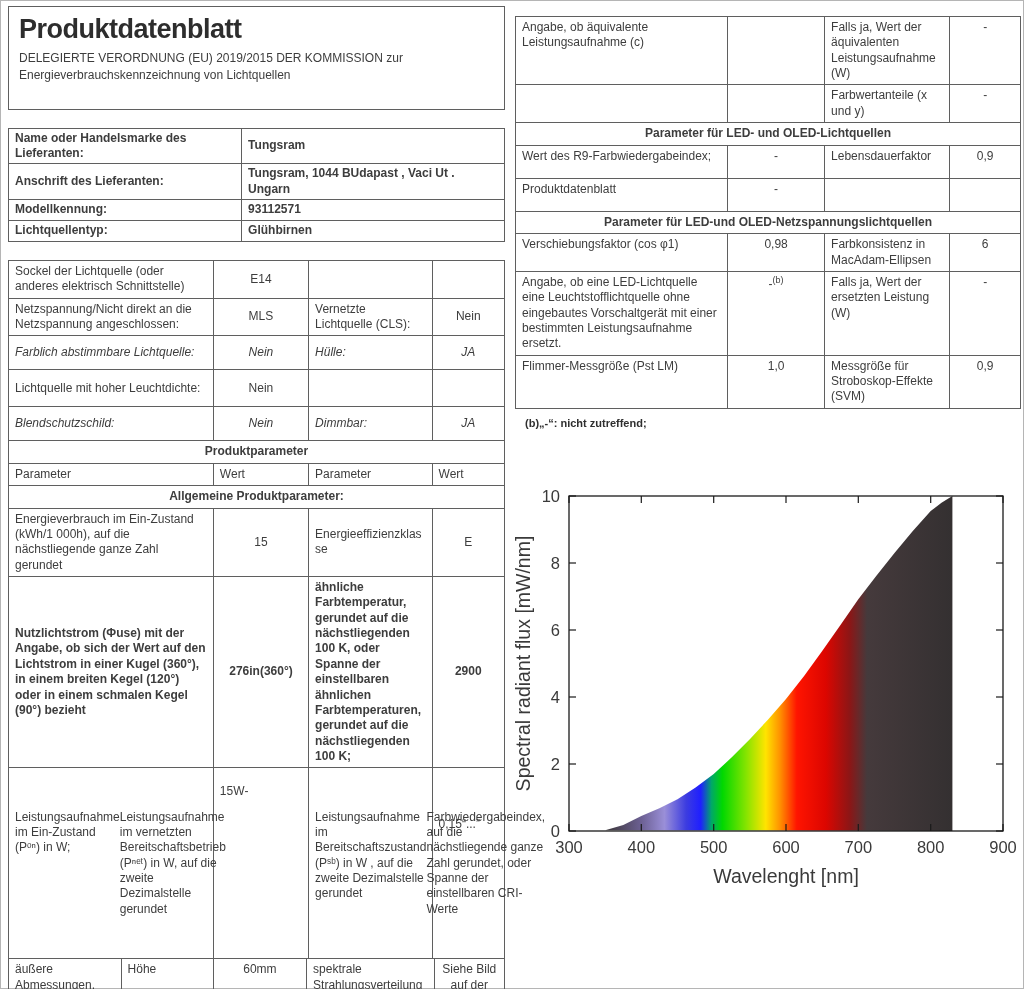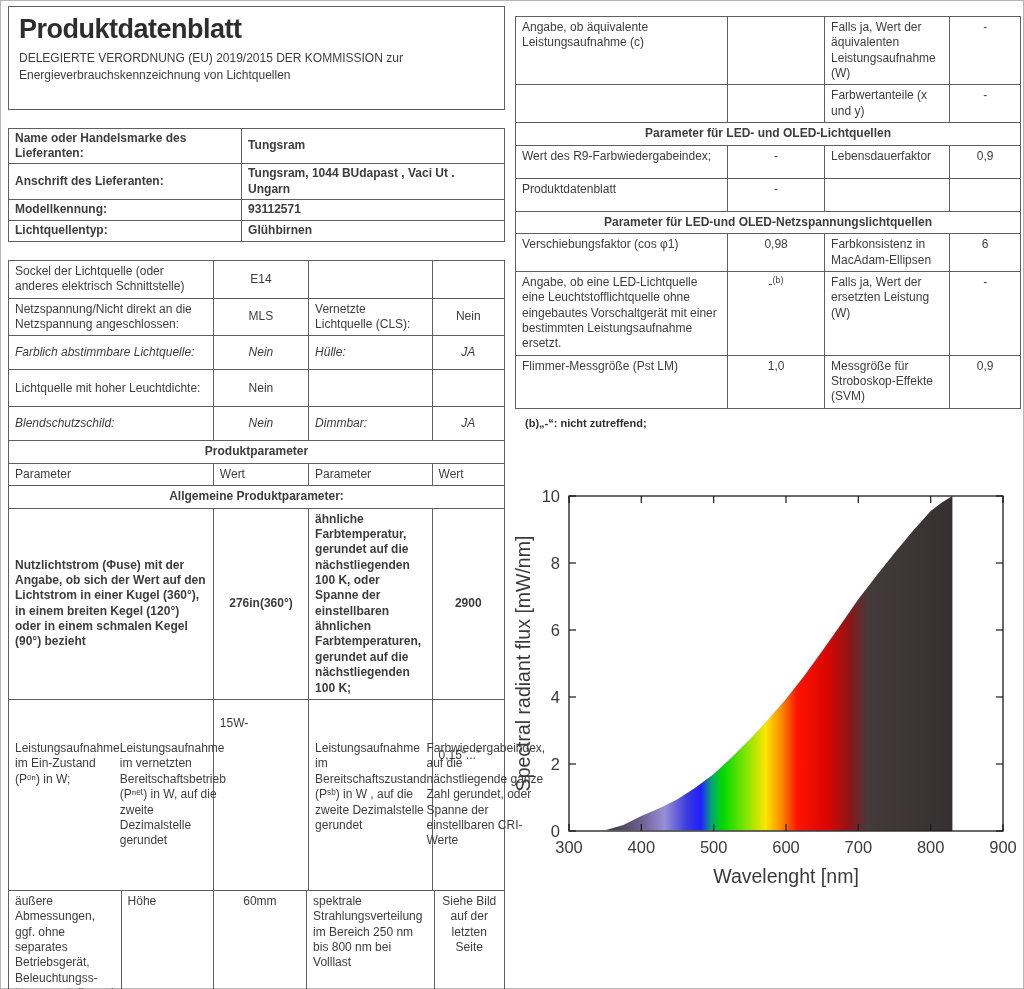--- a/index.html
+++ b/index.html
@@ -139,20 +139,26 @@
       <td class="sechead" colspan="4">Produktparameter</td>
     </tr>
     <tr class="hdr">
       <td>Parameter</td>
       <td>Wert</td>
       <td>Parameter</td>
       <td>Wert</td>
     </tr>
     <tr>
       <td class="sechead" colspan="4">Allgemeine Produktparameter:</td>
+    </tr>
+    <tr class="r57">
+      <td>Energieverbrauch im Ein-Zustand (kWh/1 000h), auf die nächstliegende ganze Zahl gerundet</td>
+      <td class="val">15</td>
+      <td>Energieeffizienzklasse</td>
+      <td class="val">E</td>
     </tr>
     <tr class="r157">
       <td>Nutzlichtstrom (Φuse) mit der Angabe, ob sich der Wert auf den Lichtstrom in einer Kugel (360°), in einem breiten Kegel (120°) oder in einem schmalen Kegel (90°) bezieht</td>
       <td class="val">276in(360°)</td>
       <td>ähnliche Farbtemperatur, gerundet auf die nächstliegenden 100 K, oder Spanne der einstellbaren ähnlichen Farbtemperaturen, gerundet auf die nächstliegenden 100 K;</td>
       <td class="val">2900</td>
     </tr>
     <tr class="r190">
       <td>
         <div class="stack c1">

